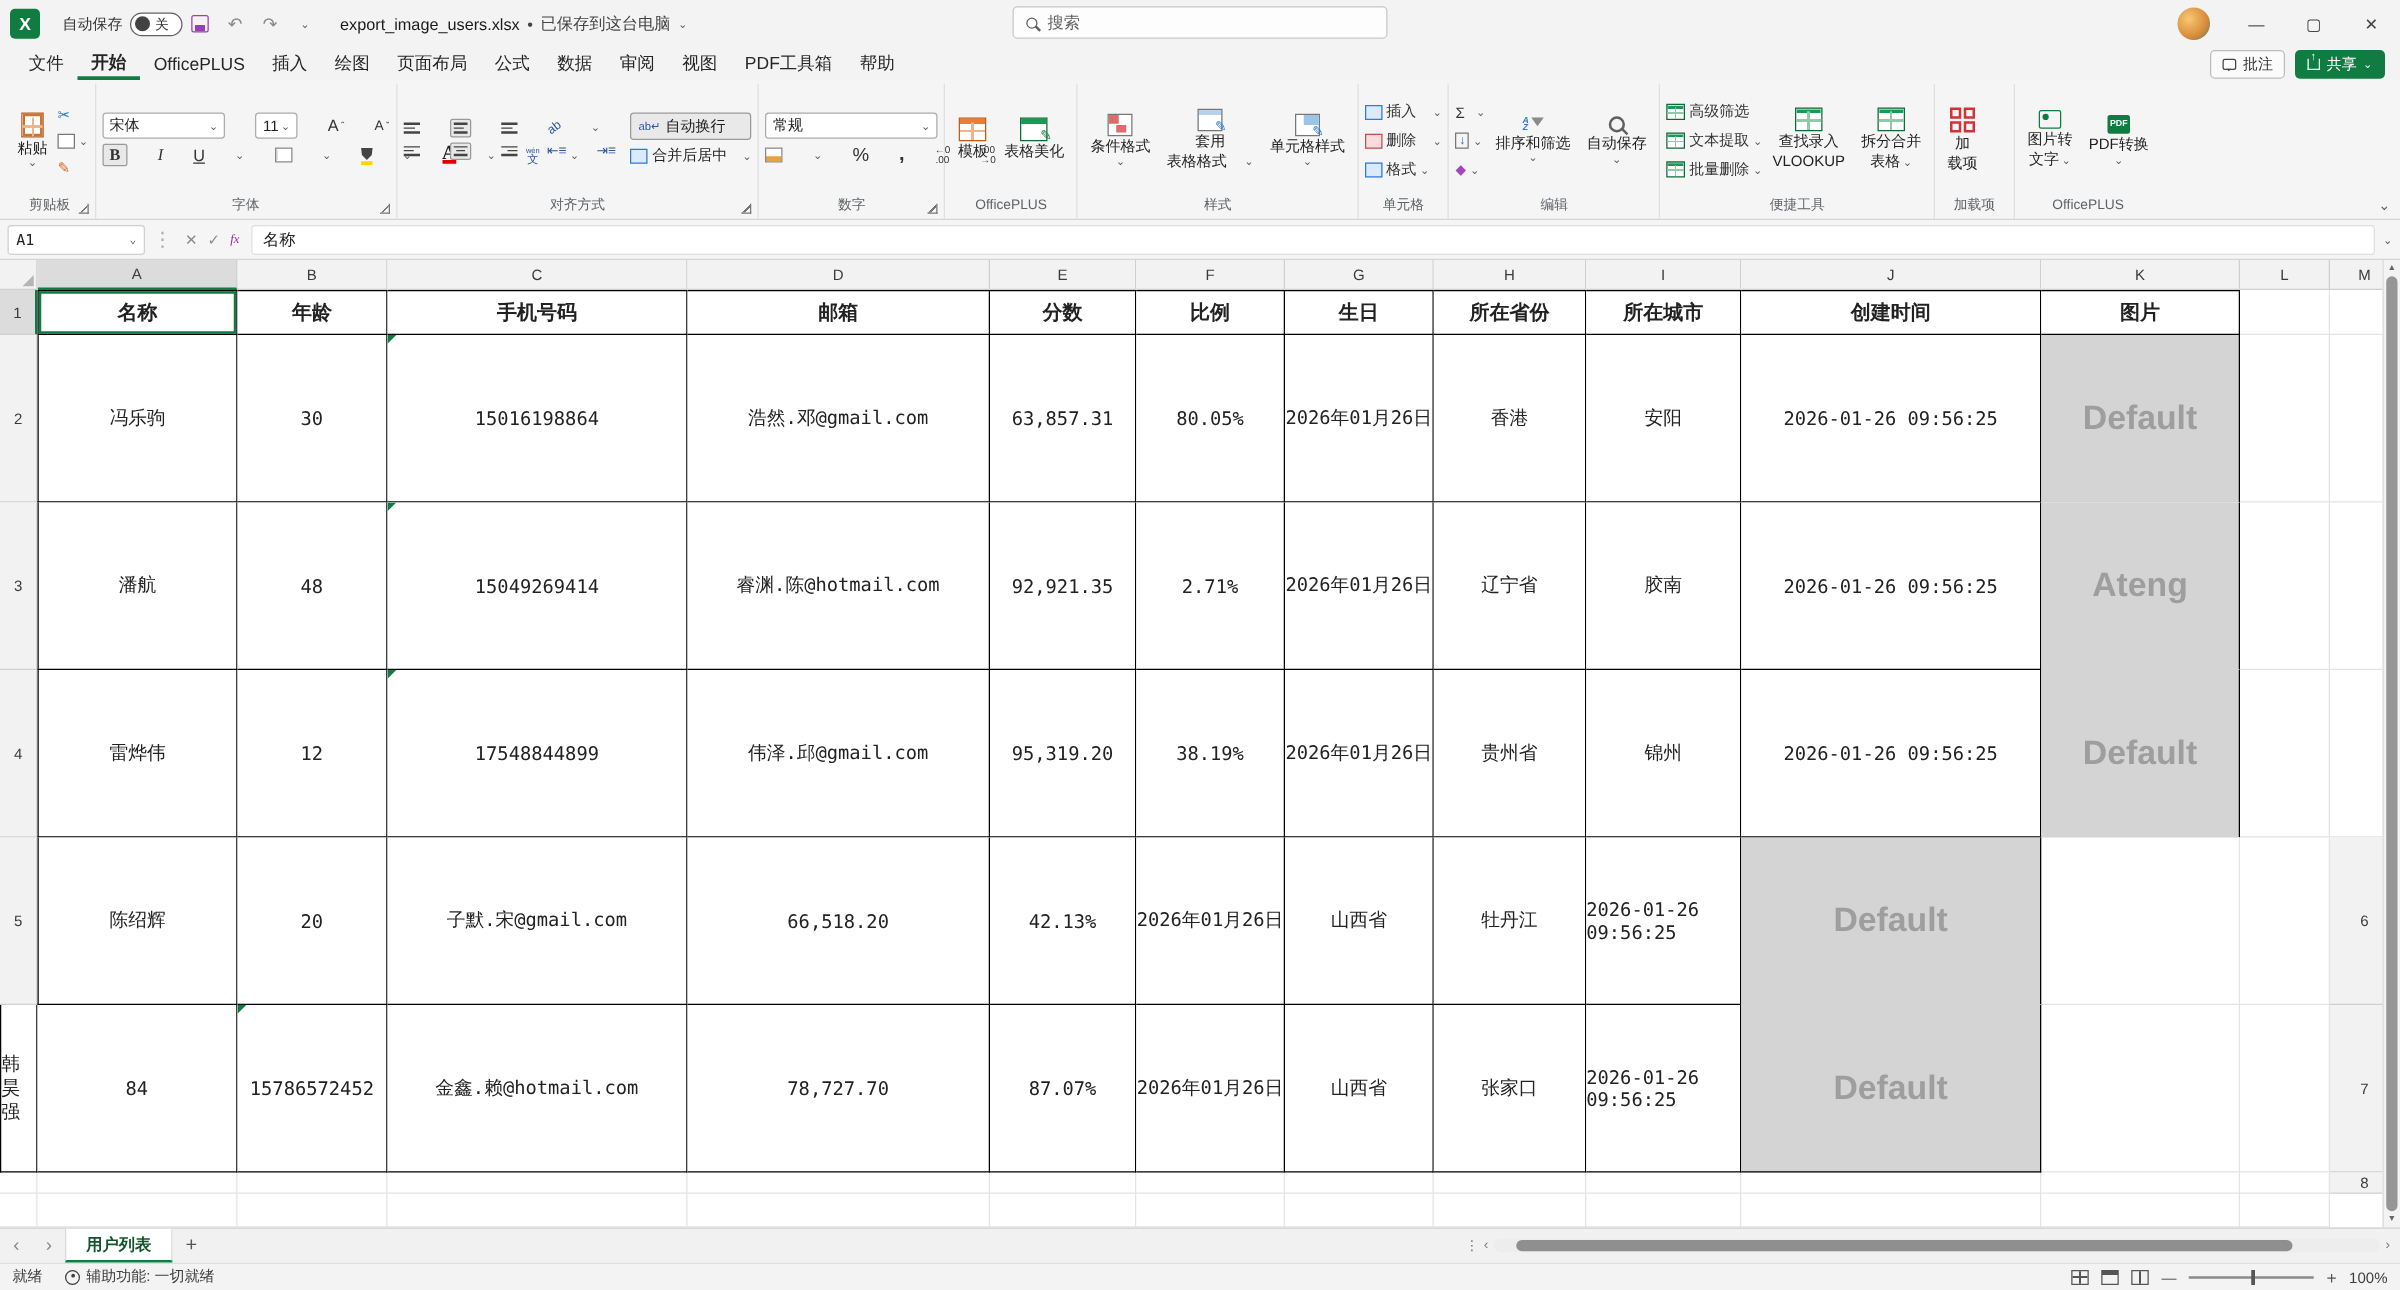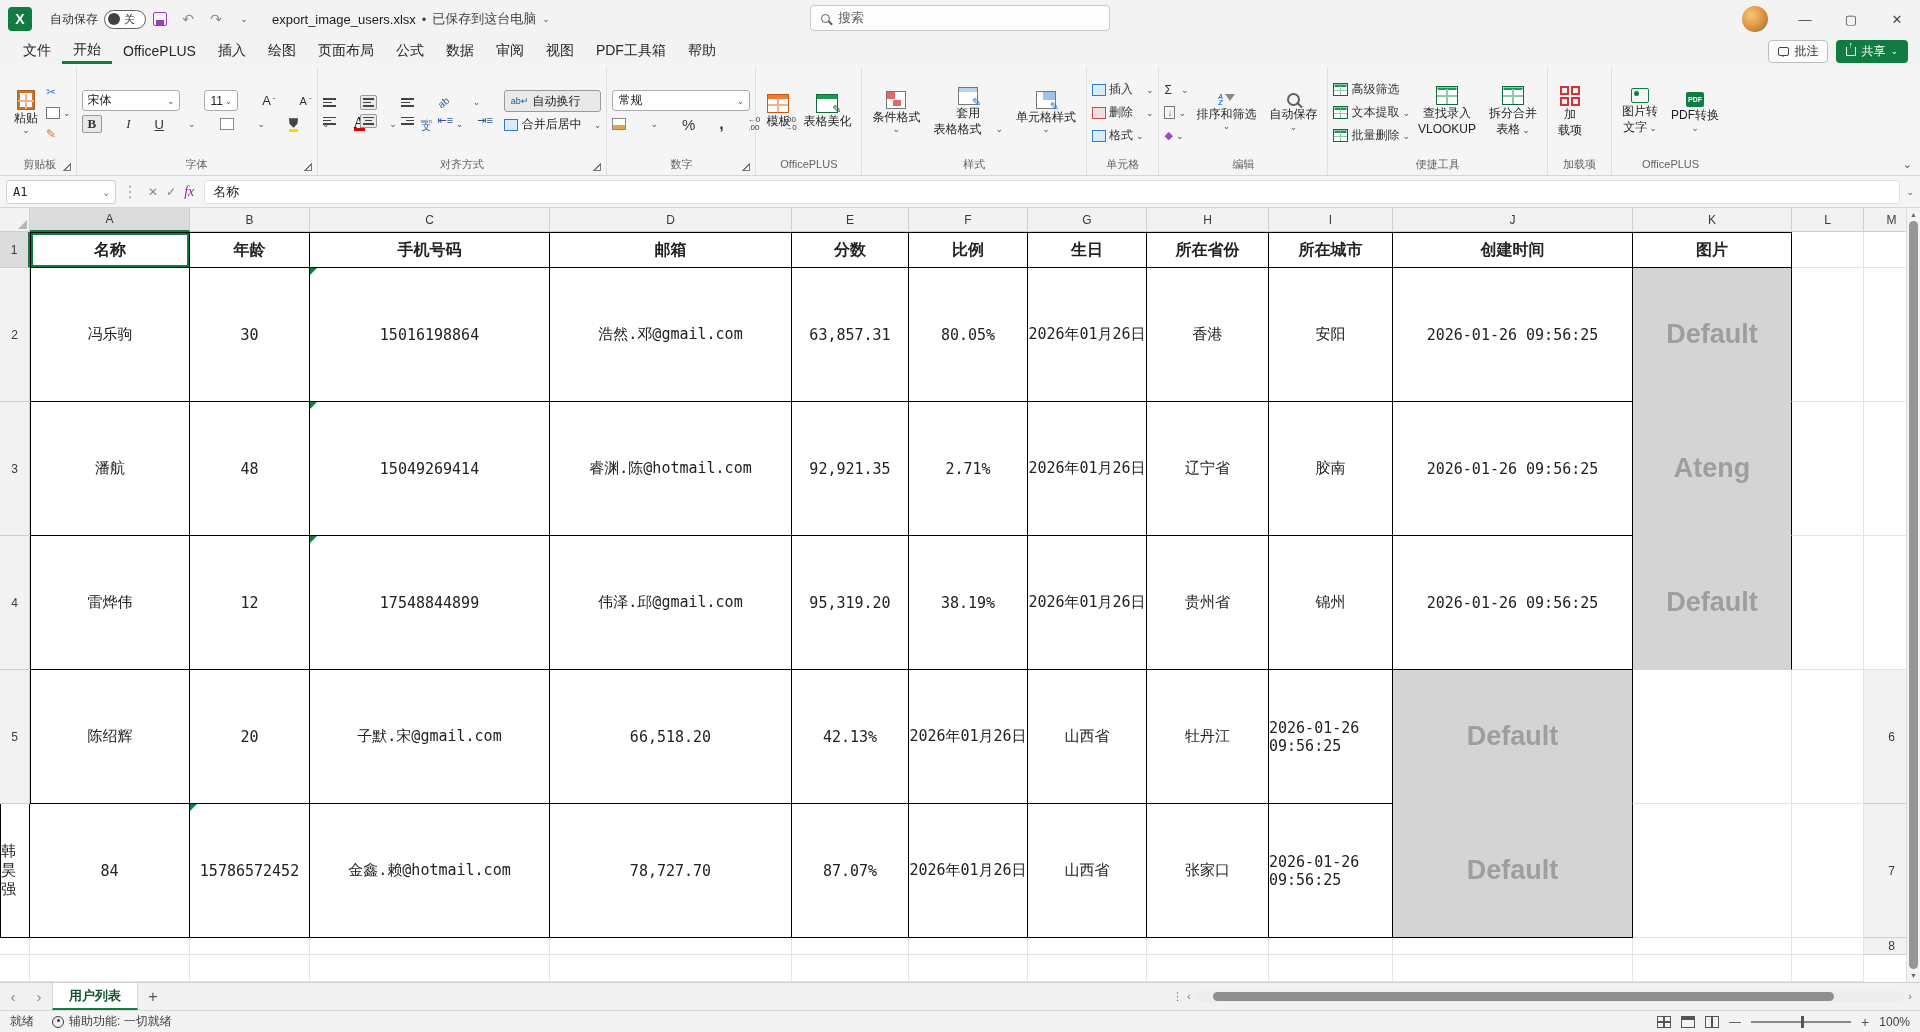--- a/index.html
+++ b/index.html
@@ -16,21 +16,21 @@
   .doc-title{font-size:13px;color:#1a1a1a;margin-left:14px;display:flex;align-items:center;gap:6px}
   .doc-title .dim{color:#444}
   .searchbox{position:absolute;left:50%;top:5px;transform:translateX(-50%);width:300px;height:26px;background:#fdfdfd;border:1px solid #c8c8c8;border-radius:4px;display:flex;align-items:center;padding:0 10px;gap:8px;font-size:13px;color:#5f5f5f}
   .mag{width:9px;height:9px;border:1.5px solid #5f5f5f;border-radius:50%;position:relative;flex:none}
   .mag:after{content:"";position:absolute;width:5px;height:1.5px;background:#5f5f5f;transform:rotate(45deg);right:-4px;bottom:-2px}
   .tb-right{margin-left:auto;display:flex;align-items:center;height:100%}
   .avatar{width:26px;height:26px;border-radius:50%;background:radial-gradient(circle at 35% 35%,#f7c873,#d98b3a 60%,#3f7d6b);margin-right:14px}
   .winbtn{width:46px;height:38px;display:flex;align-items:center;justify-content:center;font-size:13px;color:#444}
   .menubar{height:26px;display:flex;align-items:stretch;background:#f3f3f3;padding-left:12px;font-size:14px}
   .mtab{padding:0 11px;display:flex;align-items:center;color:#262626}
-  .mtab.active{font-weight:normal;border-bottom:3px solid #107c41}
+  .mtab.active{font-weight:bold;border-bottom:3px solid #107c41}
   .mb-right{margin-left:auto;display:flex;align-items:center;gap:8px;padding-right:12px}
   .cmt-btn{border:1px solid #bdbdbd;border-radius:4px;background:#fbfbfb;font-size:12px;padding:2px 9px;display:flex;align-items:center;gap:5px;color:#333}
   .bubble{width:11px;height:9px;border:1.2px solid #444;border-radius:2px;position:relative}
   .bubble:after{content:"";position:absolute;left:2px;bottom:-4px;border:2.5px solid transparent;border-top-color:#444}
   .share-btn{background:#107c41;color:#fff;border-radius:4px;font-size:12px;padding:3px 10px;display:flex;align-items:center;gap:5px}
   .share-ic{width:10px;height:9px;border:1.2px solid #fff;border-top:none;position:relative}
   .share-ic:after{content:"↑";position:absolute;left:1px;top:-7px;font-size:9px;color:#fff}
   .ribbon{height:112px;background:#f5f5f5;border-bottom:1px solid #d5d5d5;display:flex;padding:3px 4px 0;position:relative}
   .rg{display:flex;flex-direction:column;border-right:1px solid #e0e0e0;padding:0 5px;position:relative;flex:none}
   .rg-c{flex:1;display:flex;align-items:center;gap:3px}
@@ -75,21 +75,21 @@
   .mag2:after{content:"";position:absolute;width:7px;height:2px;background:#5f5f5f;transform:rotate(45deg);right:-5px;bottom:-2px}
   .addin-ic{width:20px;height:20px;display:grid;grid-template-columns:1fr 1fr;grid-template-rows:1fr 1fr;gap:2px}
   .addin-ic i{border:2px solid #d13438}
   .pdfic{width:18px;height:15px;background:#107c41;border-radius:2px;color:#fff;font-size:7px;font-weight:bold;display:flex;align-items:center;justify-content:center}
   .imgic{width:18px;height:15px;border:1.5px solid #107c41;border-radius:2px;position:relative}
   .imgic:after{content:"";position:absolute;left:2px;top:2px;width:5px;height:5px;border-radius:50%;background:#107c41}
   .collapse{position:absolute;right:8px;bottom:4px;color:#555;font-size:11px}
   .fbar{height:32px;background:#f5f5f5;display:flex;align-items:center;padding:3px 6px;gap:6px;border-bottom:1px solid #d5d5d5}
   .namebox{width:110px;height:24px;background:#fff;border:1px solid #d0d0d0;border-radius:3px;display:flex;align-items:center;justify-content:space-between;padding:0 6px;font-size:12px;font-family:"DejaVu Sans Mono",monospace}
   .fxbtns{display:flex;align-items:center;gap:8px;color:#8a8a8a;font-size:12px;padding:0 4px}
-  .fxlbl{font-style:italic;font-family:"Liberation Serif",serif;color:#a21caf;font-size:14px}
+  .fxlbl{font-style:italic;font-family:"Liberation Serif",serif;color:#a21caf;font-size:10px}
   .finput{flex:1;height:24px;background:#fff;border:1px solid #e0e0e0;border-radius:3px;display:flex;align-items:center;padding:0 8px;font-size:13px}
   .grid{height:774px;position:relative;background:#fff}
   .gridgrid{display:grid;grid-template-columns:30px 160px 120px 240px 242px 117px 119px 119px 122px 124px 240px 159px 72px 1fr;grid-template-rows:24px 36px repeat(5,134px) 17px 1fr;height:100%}
   .ch,.rn{background:#f2f2f2;border-right:1px solid #cfcfcf;border-bottom:1px solid #cfcfcf;display:flex;align-items:center;justify-content:center;font-size:12px;color:#3a3a3a}
   .ch.hl{background:#dcdcdc;border-bottom:2px solid #107c41}
   .rn.hl{background:#dcdcdc;border-right:2px solid #107c41}
   .corner{position:relative}
   .corner i{position:absolute;right:2px;bottom:2px;width:0;height:0;border-left:9px solid transparent;border-bottom:9px solid #b5b5b5}
   .ec{border-right:1px solid #e4e4e4;border-bottom:1px solid #e4e4e4}
   .tc{border-right:1px solid #000;border-bottom:1px solid #000;display:flex;align-items:center;justify-content:center;font-size:15px;font-family:"DejaVu Sans Mono",monospace;position:relative;overflow:hidden;background:#fff}

